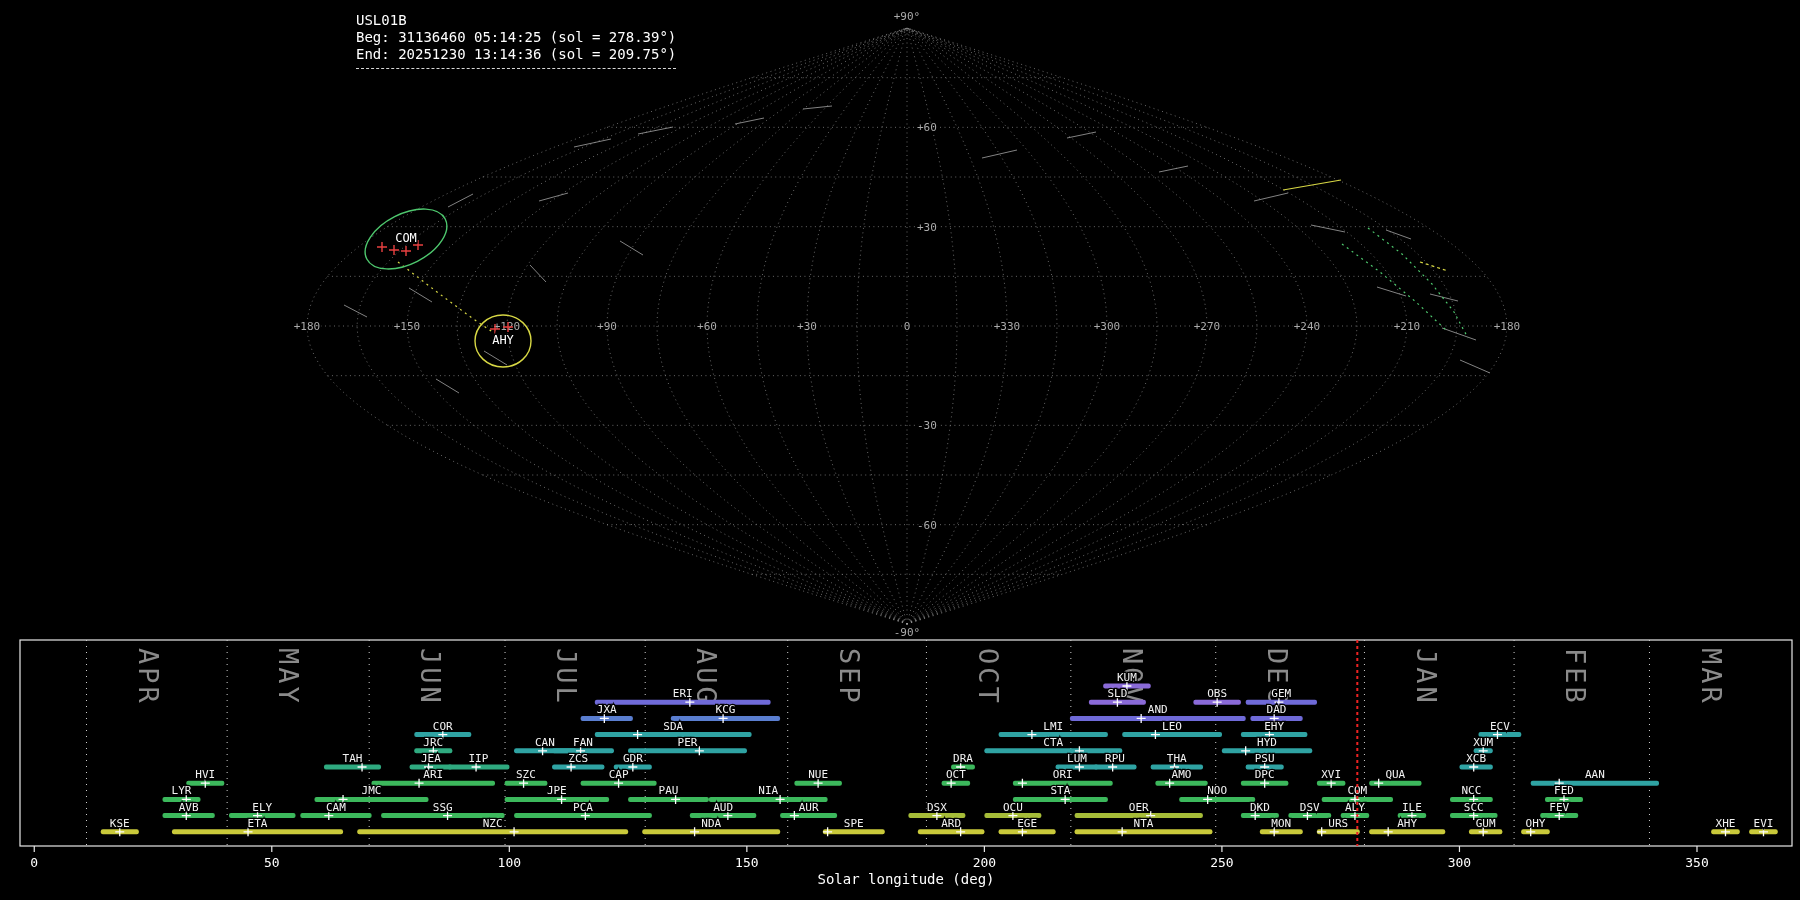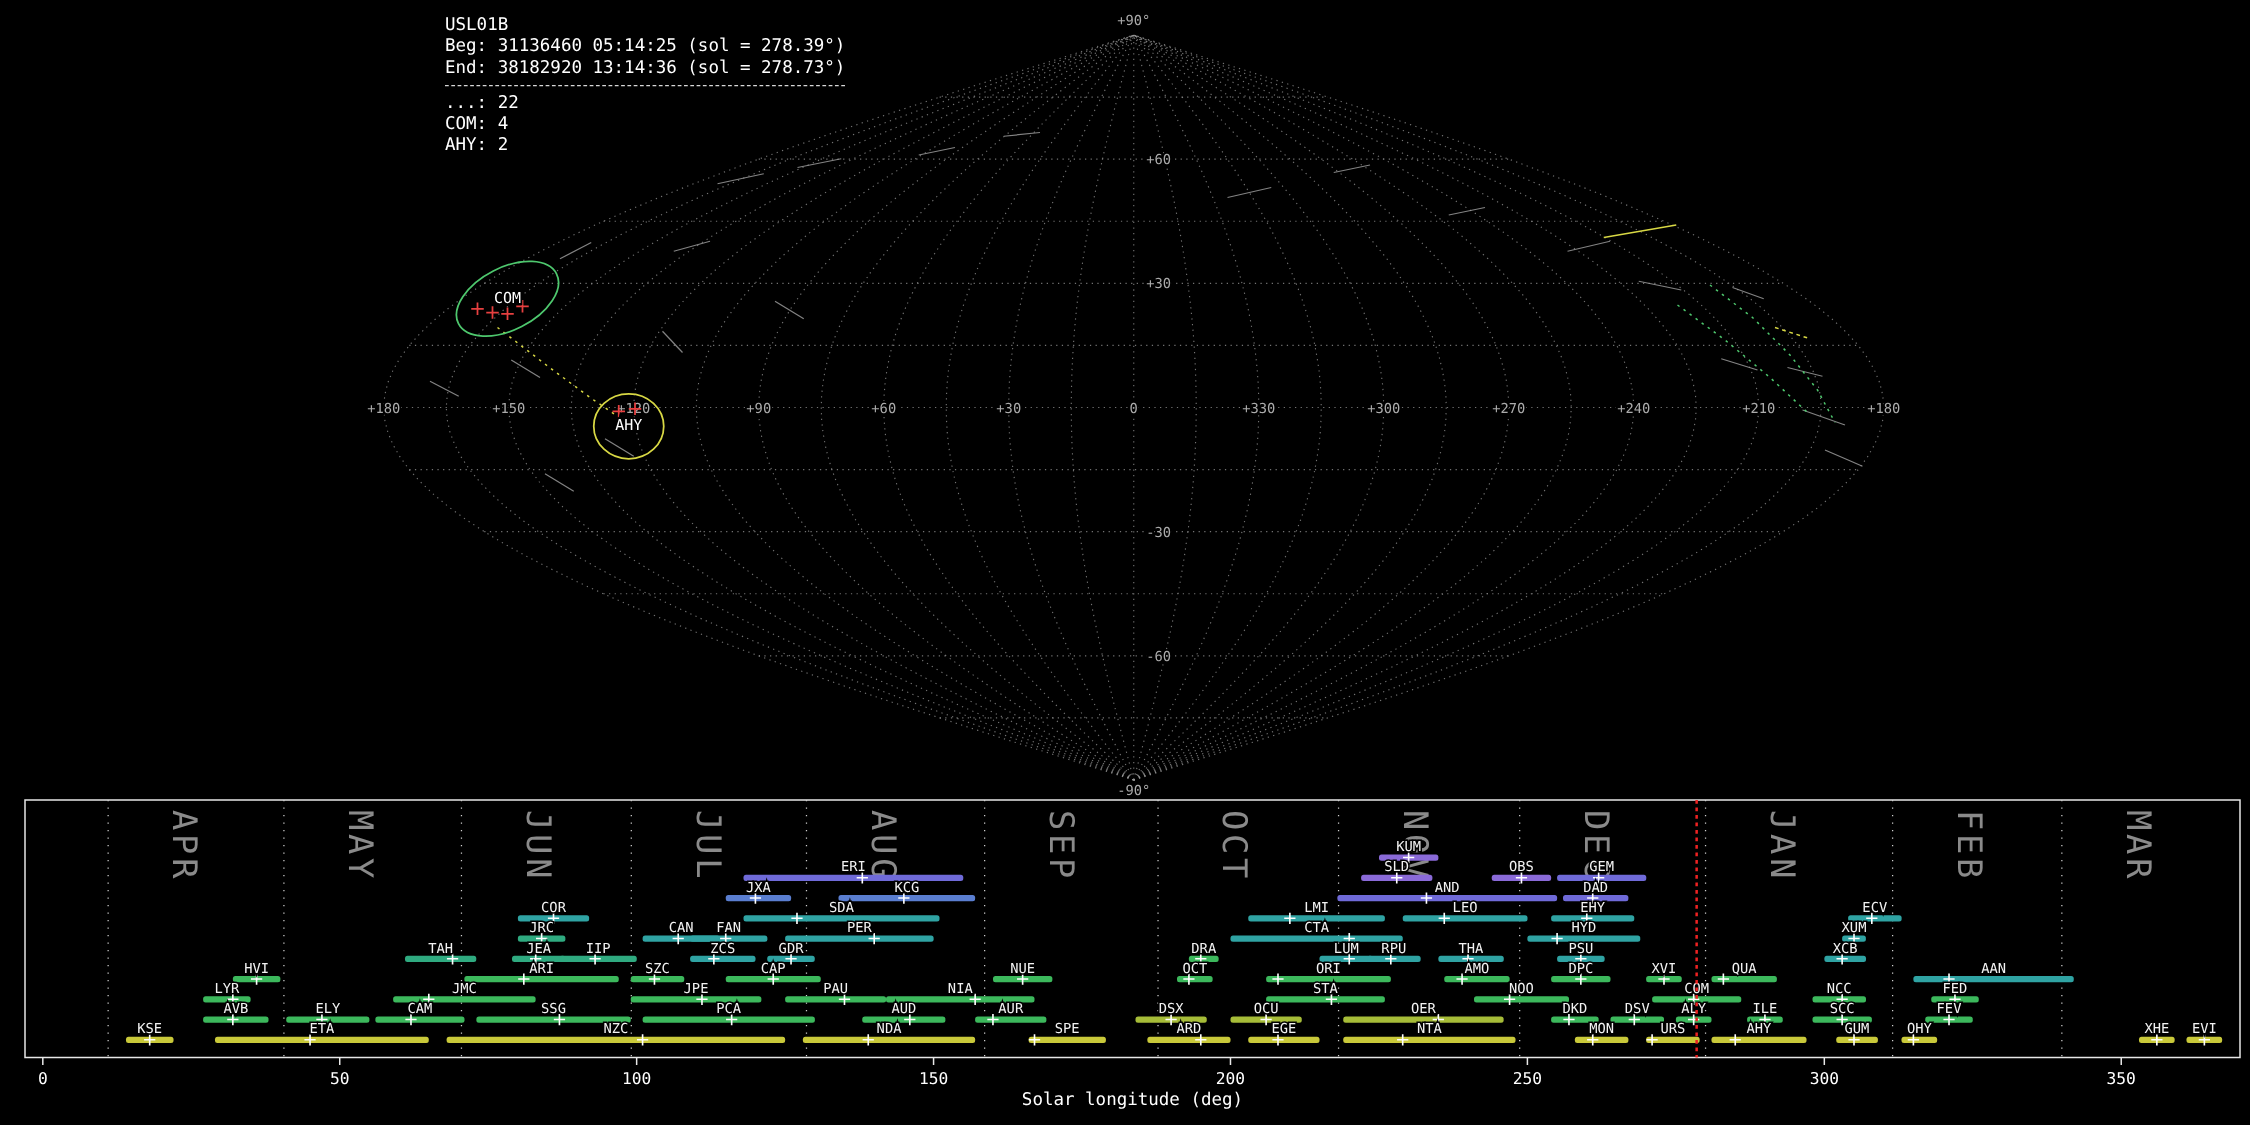--- a/index.html
+++ b/index.html
@@ -435,21 +435,16 @@
           <text x="1459.4530831099196" y="867" class="ticklabel" text-anchor="middle">300</text>
           <line x1="1696.9865951742627" y1="846" x2="1696.9865951742627" y2="852" stroke="#e8e8e8" stroke-width="1.2"></line>
           <text x="1696.9865951742627" y="867" class="ticklabel" text-anchor="middle">350</text>
           <text x="906" y="884" class="axislabel" text-anchor="middle">Solar longitude (deg)</text>
         </g>
       </g>
     </svg>
   <div class="header">
     <div>USL01B</div>
     <div>Beg: 31136460 05:14:25 (sol = 278.39°)</div>
-    <div>End: 38182920 13:14:36 (sol = 278.73°)</div>
+    <div>End: 20251230 13:14:36 (sol = 209.75°)</div>
     <div class="sep"></div>
-    <div id="counts">
-        <div>...: 22</div>
-        <div>COM: 4</div>
-        <div>AHY: 2</div>
-      </div>
   </div>
 </div>
 
 </body></html>

